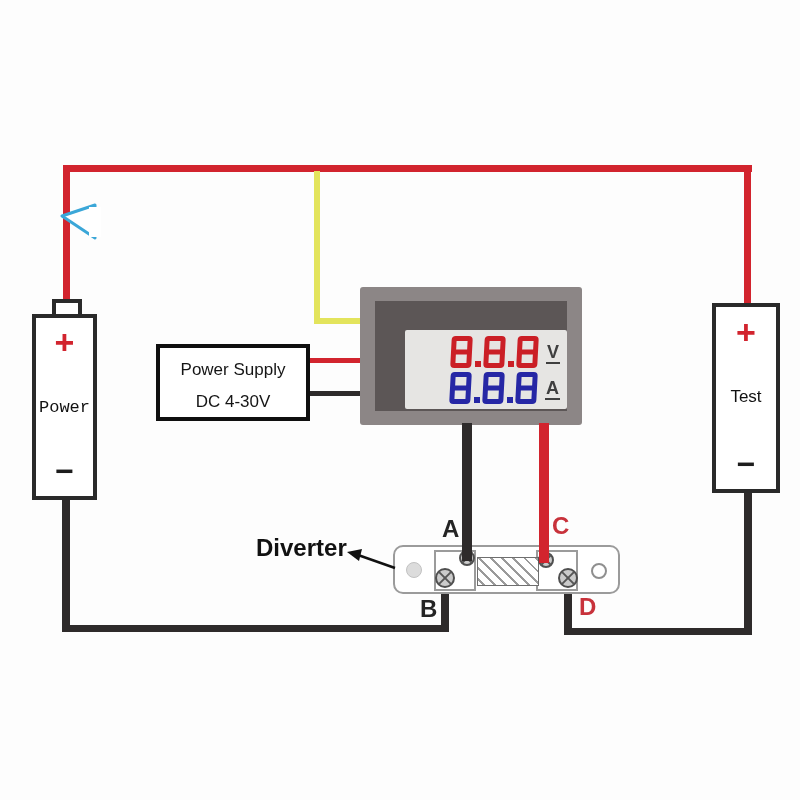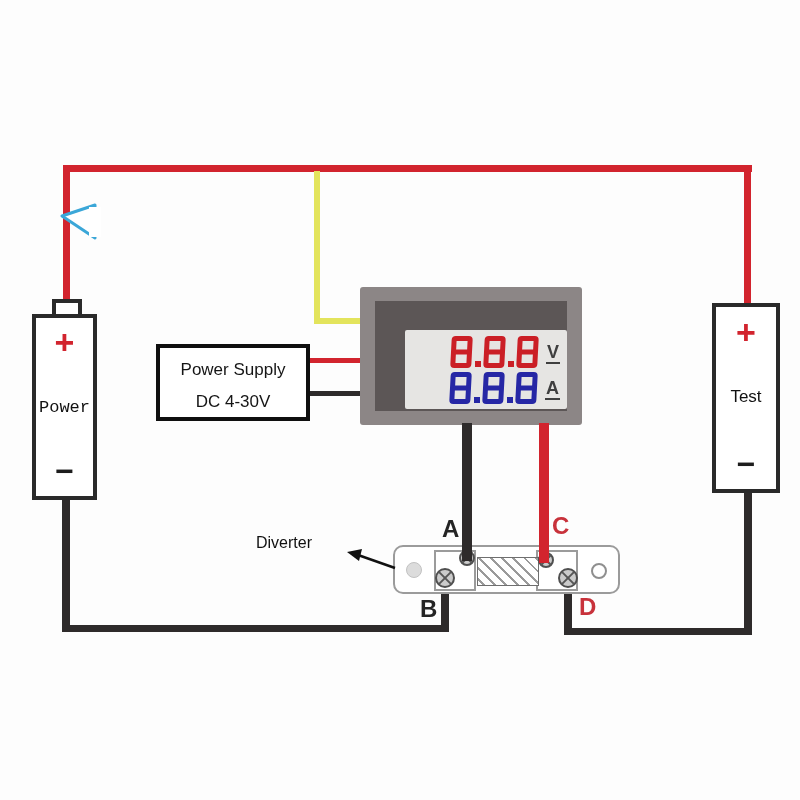--- a/index.html
+++ b/index.html
@@ -51,21 +51,21 @@
   .hatch{position:absolute;left:477px;top:557px;width:60px;height:27px;border:1px solid #6f6f6f;
          background:repeating-linear-gradient(45deg,#fff 0 3px,#9a9a9a 3px 5px,#fff 5px 8px);}
   .screw{position:absolute;border-radius:50%;background:#cbcbcb;border:2px solid #4f4f4f;box-sizing:border-box;}
   .screw::before,.screw::after{content:"";position:absolute;left:50%;top:-1px;bottom:-1px;width:2px;
          background:#565656;transform-origin:center;}
   .screw::before{transform:translateX(-50%) rotate(45deg);}
   .screw::after{transform:translateX(-50%) rotate(-45deg);}
   
   .term{position:absolute;font-size:24px;font-weight:bold;color:#242424;line-height:1;}
   .term.red{color:var(--terminal-red,#c8323b);}
-  .divlabel{position:absolute;left:256px;top:534px;font-size:16px;font-weight:normal;color:#111;}
+  .divlabel{position:absolute;left:256px;top:534px;font-size:24px;font-weight:bold;color:#111;}
 </style>
 </head>
 <body>
 
 <div id="canvas">
 
   <div class="wire w-red" style="left:63px;top:165px;width:689px;height:7px;"></div>
   <div class="wire w-red" style="left:63px;top:165px;width:7px;height:137px;"></div>
   <div class="wire w-red" style="left:744px;top:165px;width:7px;height:143px;"></div>
 

